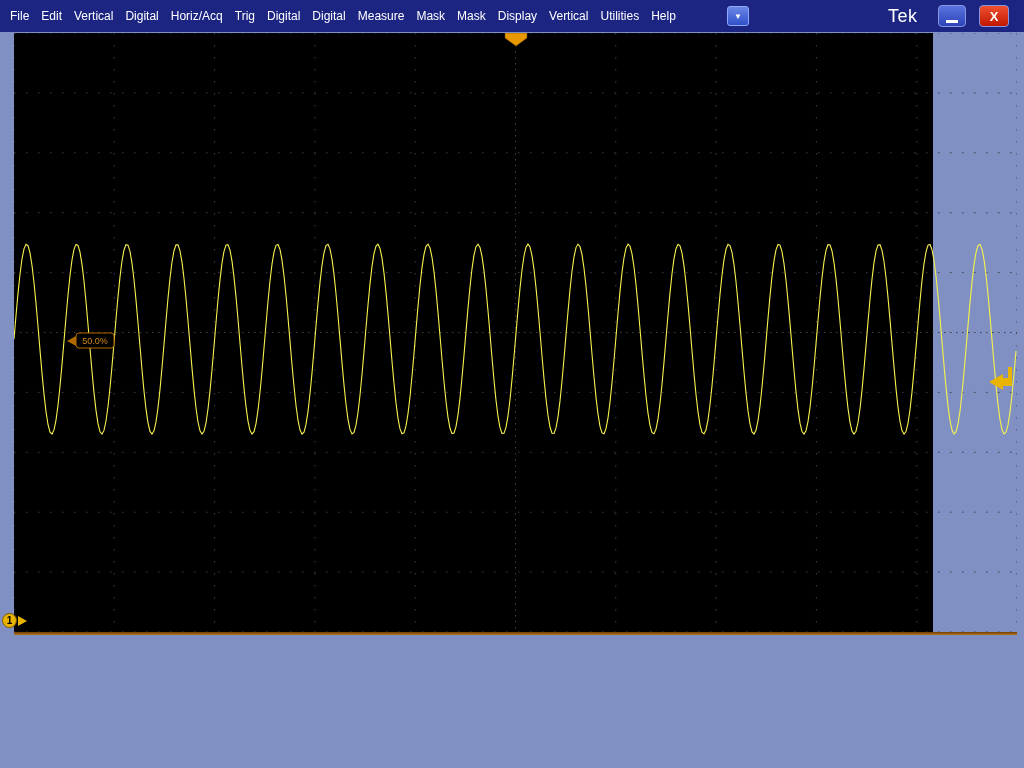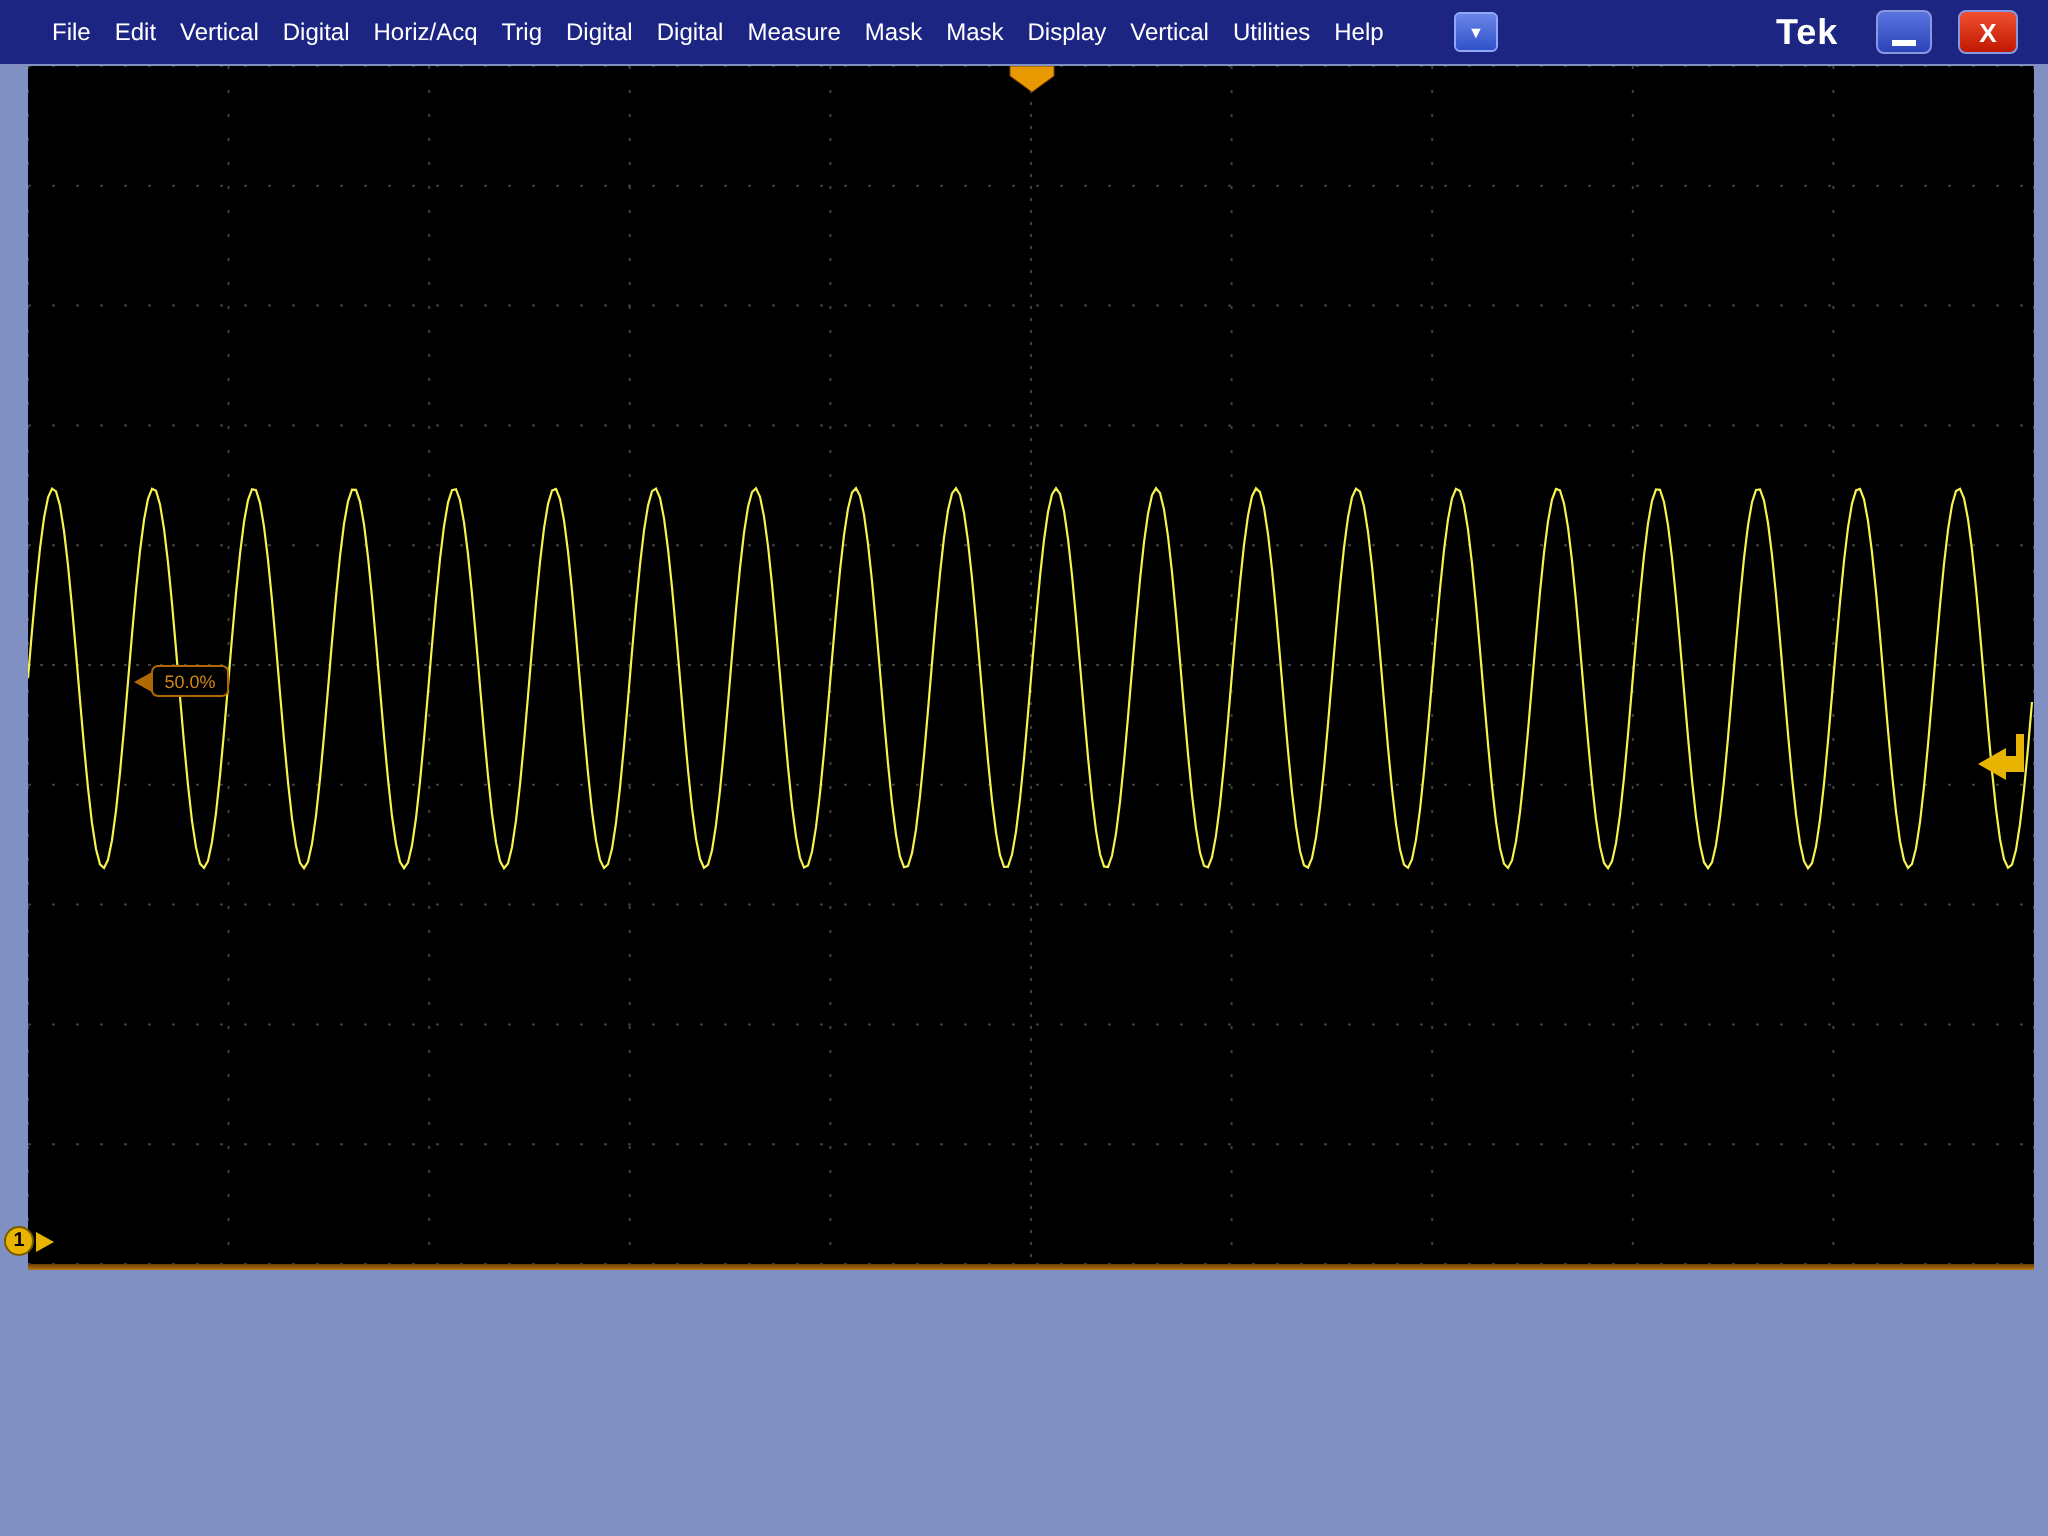--- a/index.html
+++ b/index.html
@@ -1,31 +1,31 @@
 <!DOCTYPE html>
 <html><head>
 <meta charset="utf-8">
 <style>
   *{box-sizing:border-box;margin:0;padding:0}
   html,body{width:1024px;height:768px;overflow:hidden}
   body{font-family:"Liberation Sans",sans-serif;background:#8090c2;position:relative}
 
   
   .menubar{position:absolute;left:0;top:0;width:1024px;height:32px;background:#1c2582;display:flex;align-items:center;z-index:10}
-  .menu-items{display:flex;align-items:flex-end;height:100%;margin-left:20px}
+  .menu-items{display:flex;align-items:flex-end;height:100%;margin-left:4px}
   .menu-item{padding:0 6px;font-size:12px;color:#fff;height:32px;line-height:32px;white-space:nowrap;cursor:default}
   .dropdown-btn{position:absolute;left:727px;top:6px;width:22px;height:20px;background:linear-gradient(#6a86e8,#3050c8);border:1px solid #90a8f8;border-radius:3px;color:#fff;font-size:8px;display:flex;align-items:center;justify-content:center}
-  .tek-logo{position:absolute;left:888px;top:6px;font-size:18px;font-weight:bold;color:#fff;letter-spacing:.5px}
+  .tek-logo{position:absolute;left:888px;top:6px;font-size:18px;font-weight:normal;color:#fff;letter-spacing:.5px}
   .win-btn{position:absolute;top:5px;height:22px;border:1px solid #8898e0;border-radius:4px;display:flex;align-items:center;justify-content:center;cursor:default}
   .win-min{left:938px;width:28px;background:linear-gradient(#5a74e0,#2a44b8)}
   .minbar{display:block;width:12px;height:3px;background:#fff;margin-top:10px}
   .win-close{left:979px;width:30px;background:linear-gradient(#f05030,#c01800);color:#fff;font-weight:bold;font-size:13px}
 
   
-  .screen{position:absolute;left:14px;top:33px;width:1003px;height:599px;background:#000}
+  .screen{position:absolute;left:14px;top:33px;width:919px;height:599px;background:#000}
   .bottom-line{position:absolute;left:14px;top:632px;width:1003px;height:3px;background:linear-gradient(#6a3c00,#b87818)}
   .ch1-marker{position:absolute;left:2px;top:613px;display:flex;align-items:center;z-index:6}
   .ch1-circle{width:15px;height:15px;border-radius:50%;background:#e8b400;color:#000;font-size:10px;font-weight:bold;display:flex;align-items:center;justify-content:center;border:1px solid #7a5a00}
   .ch1-arrow{width:0;height:0;border-left:9px solid #e8b400;border-top:5px solid transparent;border-bottom:5px solid transparent;margin-left:1px}
 
   
   .bottom-panel{position:absolute;left:0;top:635px;width:1024px;height:133px;background:#8090c2}
 </style>
 </head>
 <body>

